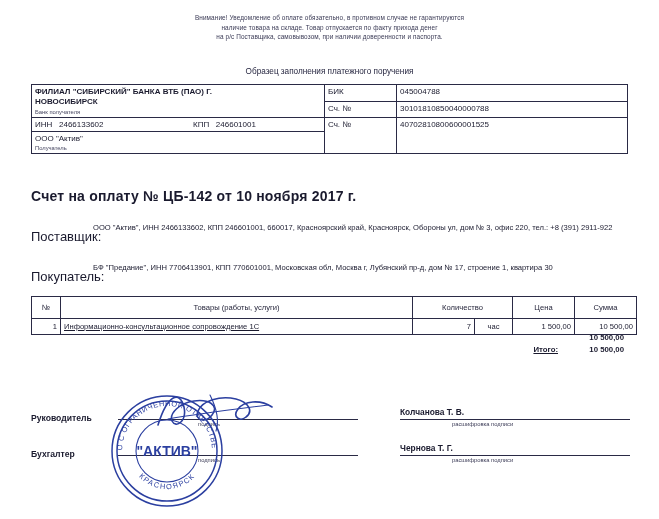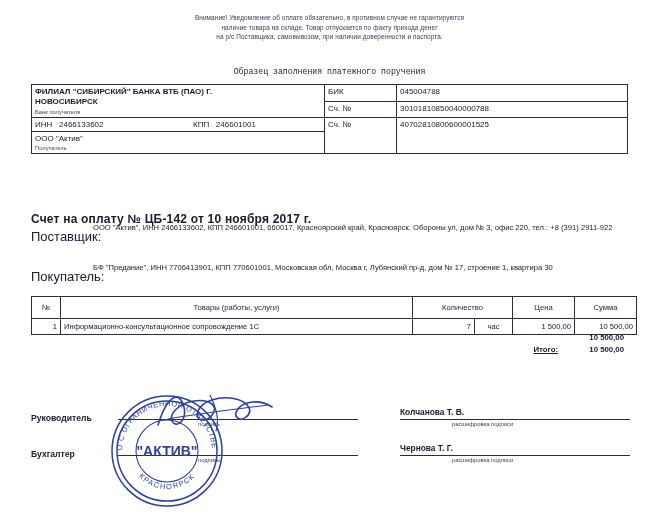--- a/index.html
+++ b/index.html
@@ -33,21 +33,20 @@
   .notice div { white-space: nowrap; }
 
   
   .sample-title {
     position: absolute;
     left: 0; right: 0;
     top: 67px;
     text-align: center;
     font-size: 8.2px;
     color: #262640;
-    font-family: Liberation Mono, monospace;
   }
 
   
   .bank-table {
     position: absolute;
     left: 31px;
     top: 84px;
     width: 596px;
     border-collapse: collapse;
     table-layout: fixed;
@@ -76,24 +75,23 @@
     font-size: 8px;
   }
   .inn-inner .c1 { width: 152px; padding: 2px 3px; }
   .inn-inner .c2 { flex: 1; padding: 2px 3px; }
 
   
   .inv-title {
     position: absolute;
     left: 31px;
     top: 188px;
-    font-size: 12px;
+    font-size: 14px;
     font-weight: bold;
     letter-spacing: 0.2px;
-    margin-top: 24px;
   }
 
   
   .party {
     position: absolute;
     left: 31px;
     width: 600px;
     font-size: 7.6px;
     line-height: 11.5px;
   }
@@ -134,21 +132,21 @@
   }
   .items td { height: 11px; vertical-align: middle; }
   .col-n    { width: 29px; }
   .col-name { width: 352px; }
   .col-qty  { width: 62px; }
   .col-unit { width: 38px; }
   .col-price{ width: 62px; }
   .col-sum  { width: 62px; }
   .ta-c { text-align: center; }
   .ta-r { text-align: right; }
-  .itemname { font-size: 7.2px; white-space: nowrap; overflow: hidden; }
+  .itemname { font-size: 7.2px; white-space: nowrap; overflow: hidden; text-decoration: underline; }
 
   
   .totals {
     position: absolute;
     left: 31px;
     top: 333px;
     width: 596px;
     font-size: 7.8px;
   }
   .tot-row {

